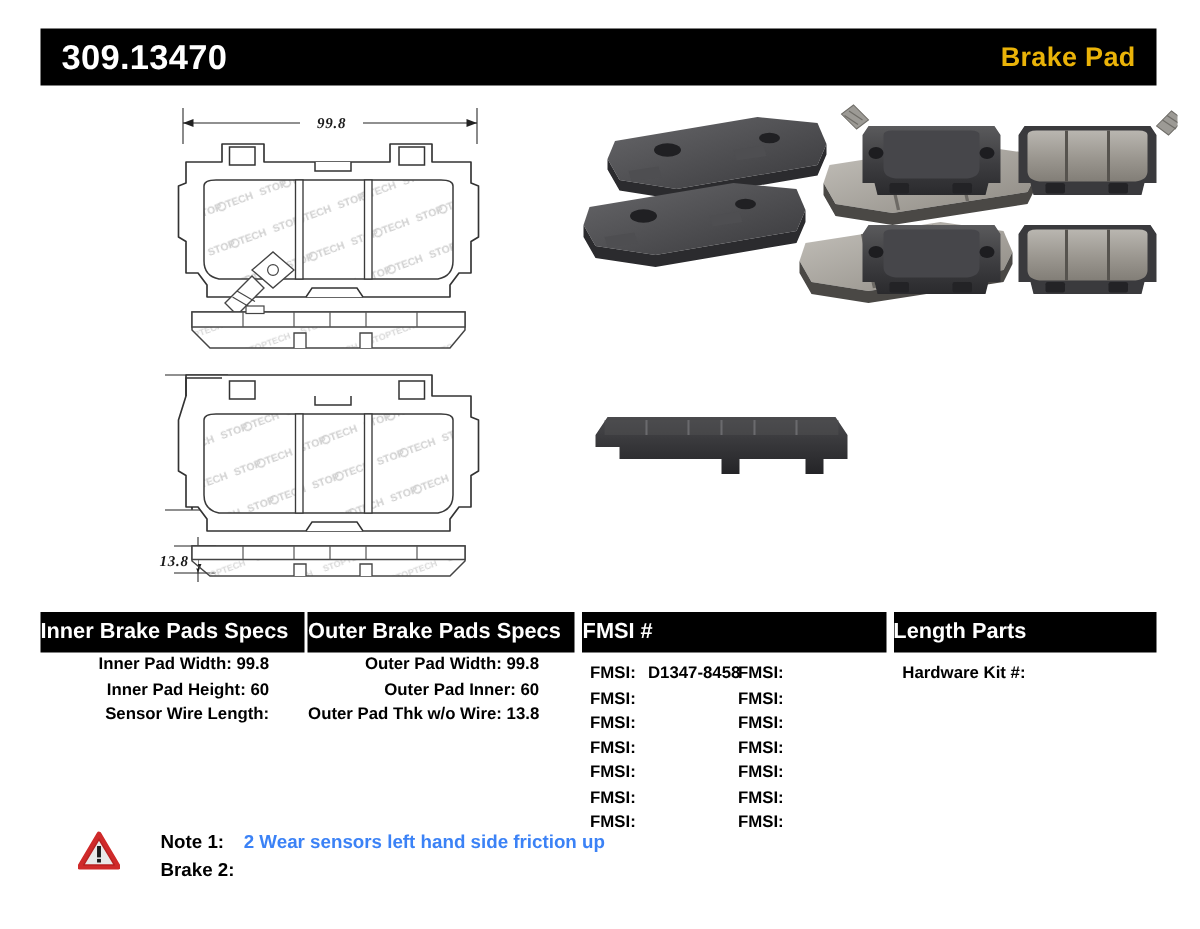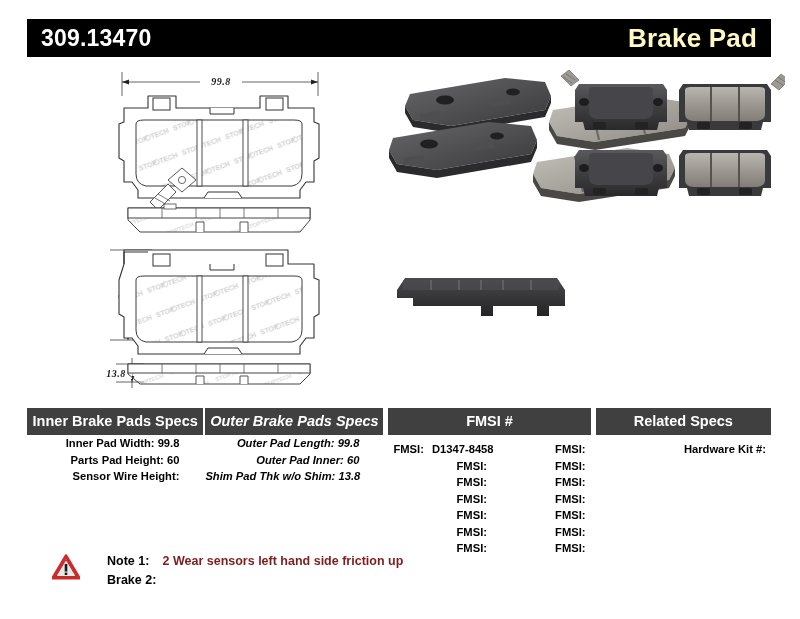--- a/index.html
+++ b/index.html
@@ -33,22 +33,22 @@
     box-sizing: border-box;
     padding: 0 14px;
   }
   .header-part {
     color: #ffffff;
     font-size: 23px;
     font-weight: bold;
     letter-spacing: 0.2px;
   }
   .header-type {
-    color: #fef9c3;
-    font-size: 26px;
+    color: #eab308;
+    font-size: 18px;
     font-weight: bold;
     letter-spacing: 0.2px;
   }
 
   
   .drawings {
     position: absolute;
     left: 100px; top: 62px;
     width: 260px; height: 330px;
   }
@@ -73,30 +73,29 @@
     position: absolute;
     left: 27px; top: 408px;
     width: 744px;
     display: flex;
     align-items: flex-start;
   }
   .col {
     box-sizing: border-box;
   }
   .col-inner  { width: 178px; }
-  .col-outer  { width: 178px; margin-left: 2px; font-style: italic; }
+  .col-outer  { width: 178px; margin-left: 2px; }
   .col-fmsi   { width: 204px; margin-left: 5px; }
   .col-rel    { width: 177px; margin-left: 5px; }
 
   .col-head {
-    background: #404040;
+    background: #000000;
     color: #ffffff;
     font-size: 14.5px;
     font-weight: bold;
-    text-align: center;
     height: 27px;
     line-height: 27px;
     white-space: nowrap;
     overflow: hidden;
   }
   .col-body {
     padding-top: 0;
     font-size: 11.2px;
     font-weight: bold;
     line-height: 16.5px;
@@ -110,21 +109,21 @@
 
   .fmsi-body {
     padding-top: 6px;
     padding-left: 5px;
     display: flex;
     font-size: 11.2px;
     font-weight: bold;
     line-height: 16.5px;
   }
   .fmsi-sub { width: 50%; }
-  .fmsi-row { white-space: nowrap; text-align: right; }
+  .fmsi-row { white-space: nowrap; }
   .fmsi-row .fmsi-val { padding-left: 5px; }
 
   .rel-body {
     padding-top: 6px;
     padding-left: 6px;
     font-size: 11.2px;
     font-weight: bold;
     line-height: 16.5px;
   }
 
@@ -141,21 +140,21 @@
     flex: none;
   }
   .notes-lines {
     margin-left: 16px;
     font-size: 12.5px;
     font-weight: bold;
     line-height: 19px;
   }
   .note-line { white-space: nowrap; }
   .note-label { display: inline-block; min-width: 52px; margin-left: 11px; }
-  .note-text-red { color: #7f1d1d; }
+  .note-text-red { color: #3b82f6; }
 </style>
 </head>
 <body>
 
 <div class="page">
 
   <div class="header-bar">
     <span class="header-part">309.13470</span>
     <span class="header-type">Brake Pad</span>
   </div>
@@ -401,43 +400,43 @@
   <div class="spec-table">
 
     <div class="col col-inner">
       <div class="col-head">Inner Brake Pads Specs</div>
       <div class="col-body">
         <div class="spec-row">
           <span>Inner Pad Width:</span>
           <span class="spec-val">99.8</span>
         </div>
         <div class="spec-row">
-          <span>Parts Pad Height:</span>
+          <span>Inner Pad Height:</span>
           <span class="spec-val">60</span>
         </div>
         <div class="spec-row">
-          <span>Sensor Wire Height:</span>
+          <span>Sensor Wire Length:</span>
           <span class="spec-val"></span>
         </div>
       </div>
     </div>
 
     <div class="col col-outer">
       <div class="col-head">Outer Brake Pads Specs</div>
       <div class="col-body">
         <div class="spec-row">
-          <span>Outer Pad Length:</span>
+          <span>Outer Pad Width:</span>
           <span class="spec-val">99.8</span>
         </div>
         <div class="spec-row">
           <span>Outer Pad Inner:</span>
           <span class="spec-val">60</span>
         </div>
         <div class="spec-row">
-          <span>Shim Pad Thk w/o Shim:</span>
+          <span>Outer Pad Thk w/o Wire:</span>
           <span class="spec-val">13.8</span>
         </div>
         <div class="spec-row">
           <span></span>
           <span class="spec-val"></span>
         </div>
       </div>
     </div>
 
     <div class="col col-fmsi">
@@ -500,21 +499,21 @@
           </div>
           <div class="fmsi-row">
             <span>FMSI:</span>
             <span class="fmsi-val"></span>
           </div>
         </div>
       </div>
     </div>
 
     <div class="col col-rel">
-      <div class="col-head">Related Specs</div>
+      <div class="col-head">Length Parts</div>
       <div class="rel-body">
         <div class="fmsi-row">
           <span>Hardware Kit #:</span>
           <span class="fmsi-val"></span>
         </div>
       </div>
     </div>
   </div>
 
   <div class="notes">

